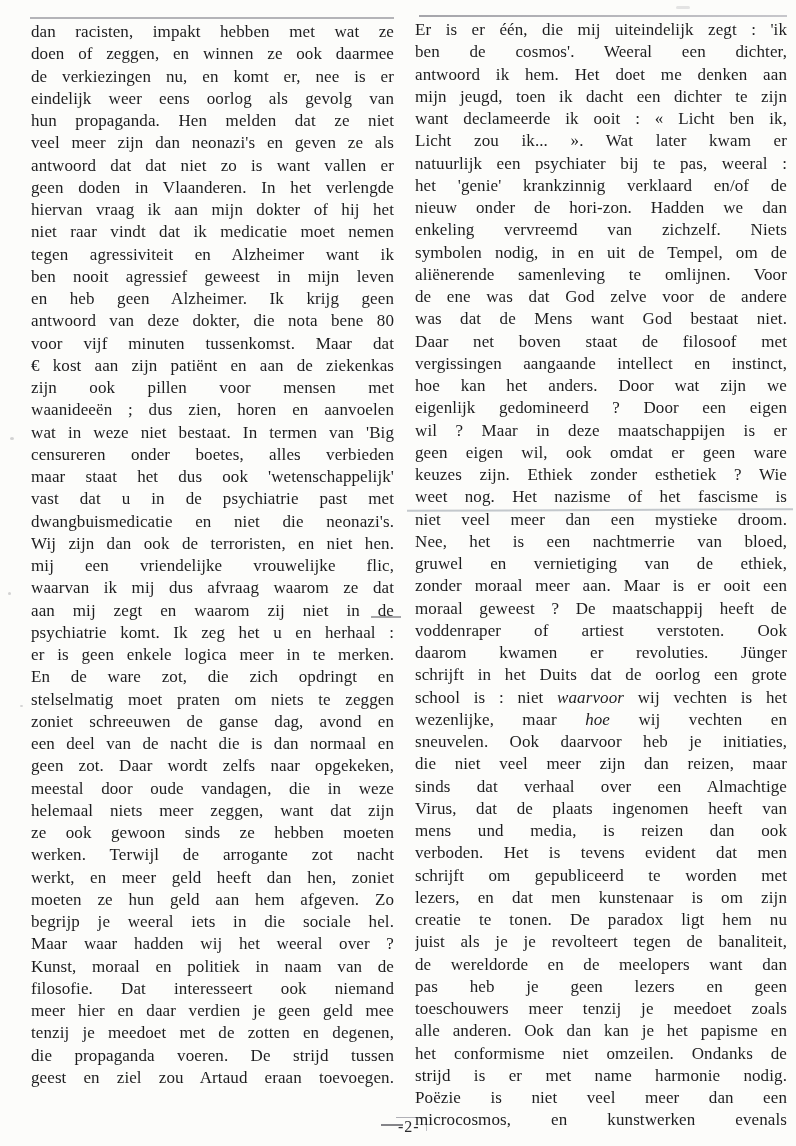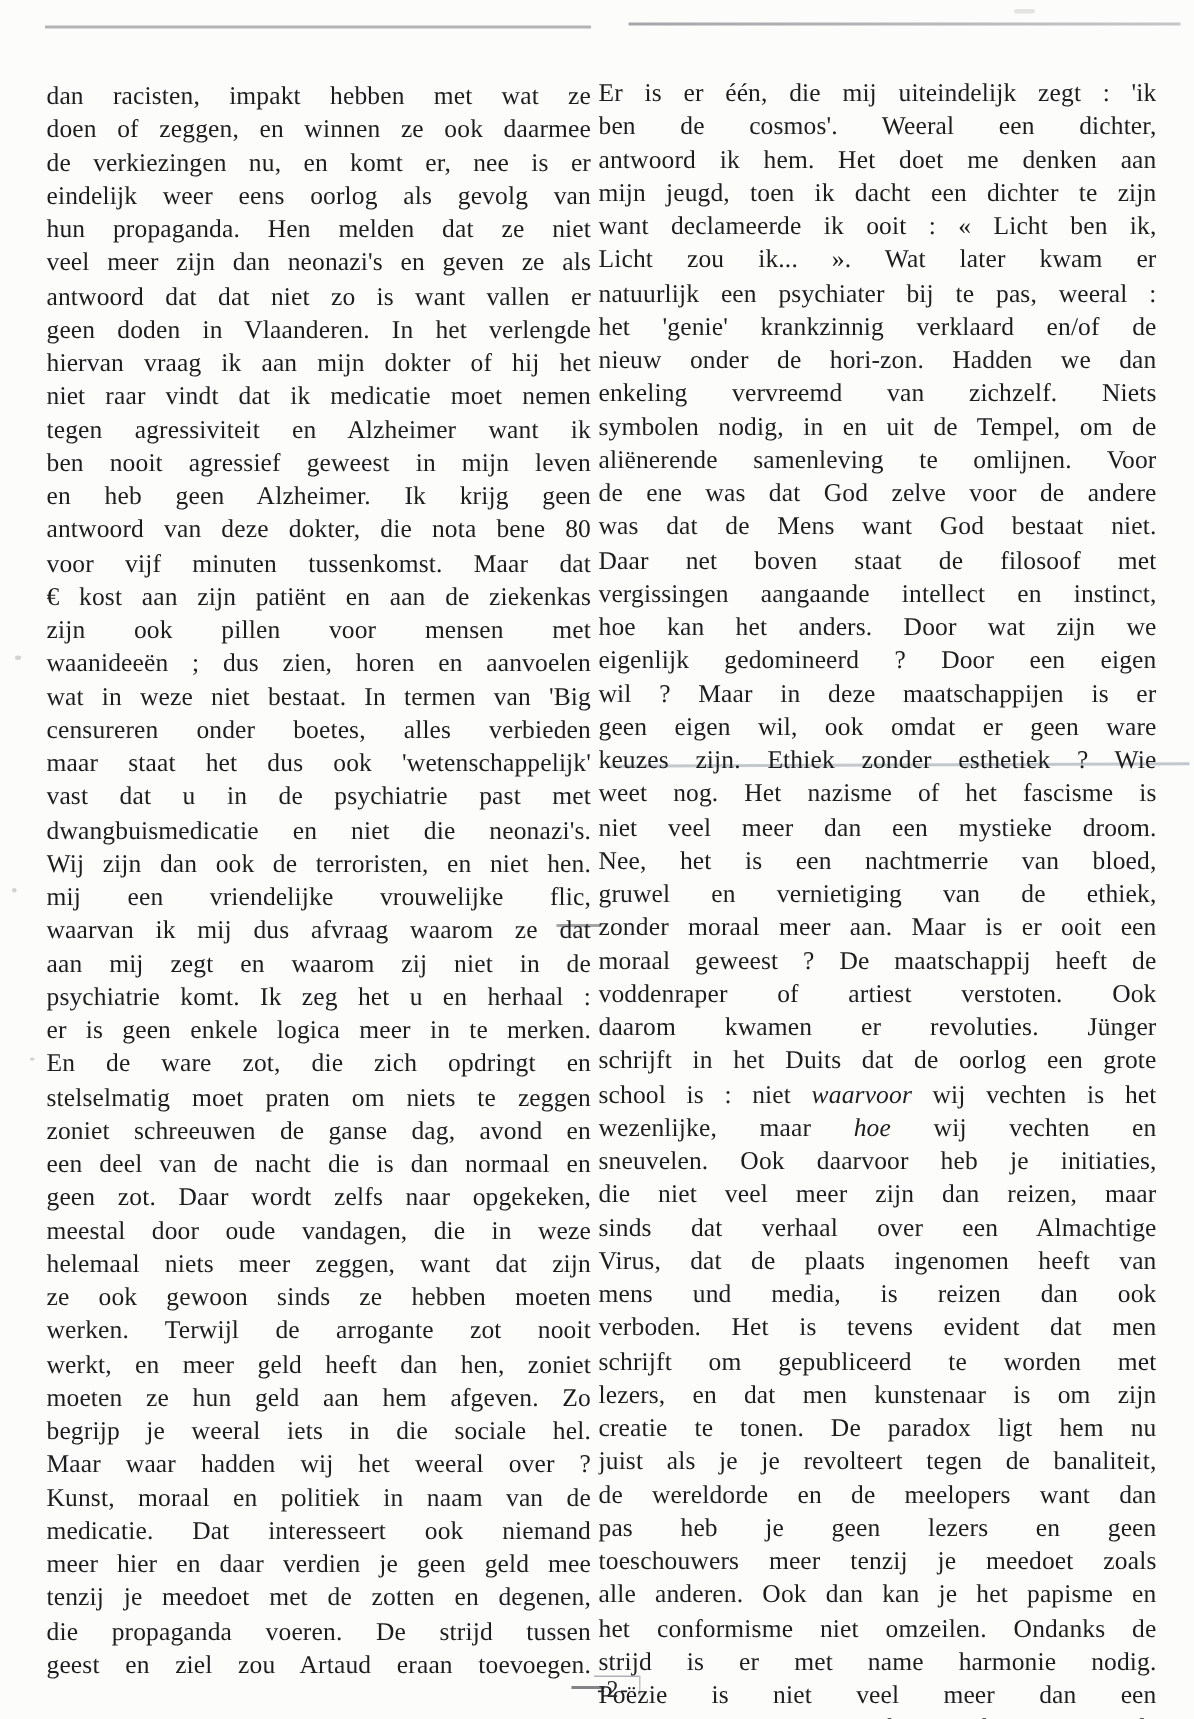--- a/index.html
+++ b/index.html
@@ -4,23 +4,23 @@
 <style>
   html,body { margin:0; padding:0; background:#ffffff; }
   .page {
     position:relative;
     width:796px; height:1146px;
     background:#fcfcfa;
     overflow:hidden;
     font-family:"Liberation Serif","DejaVu Serif",serif;
     color:#1d1d1f;
   }
-  .col { position:absolute;margin-top:32px; }
+  .col { position:absolute; }
   .col-left  { left:31px;  top:21px; width:363px; }
-  .col-right { left:399px; top:19px; width:372px; }
+  .col-right { left:415px; top:19px; width:372px; }
   .line {
     height:22.25px;
     line-height:22.25px;
     font-size:17px;
     text-align:justify;
     text-align-last:justify;
     overflow:hidden;
     letter-spacing:0.1px;
   }
   .line i { font-style:italic; }
@@ -94,27 +94,27 @@
       <div class="line">psychiatrie komt. Ik zeg het u en herhaal :</div>
       <div class="line">er is geen enkele logica meer in te merken.</div>
       <div class="line">En de ware zot, die zich opdringt en</div>
       <div class="line">stelselmatig moet praten om niets te zeggen</div>
       <div class="line">zoniet schreeuwen de ganse dag, avond en</div>
       <div class="line">een deel van de nacht die is dan normaal en</div>
       <div class="line">geen zot. Daar wordt zelfs naar opgekeken,</div>
       <div class="line">meestal door oude vandagen, die in weze</div>
       <div class="line">helemaal niets meer zeggen, want dat zijn</div>
       <div class="line">ze ook gewoon sinds ze hebben moeten</div>
-      <div class="line">werken. Terwijl de arrogante zot nooit</div>
+      <div class="line">werken. Terwijl de arrogante zot nacht</div>
       <div class="line">werkt, en meer geld heeft dan hen, zoniet</div>
       <div class="line">moeten ze hun geld aan hem afgeven. Zo</div>
       <div class="line">begrijp je weeral iets in die sociale hel.</div>
       <div class="line">Maar waar hadden wij het weeral over ?</div>
       <div class="line">Kunst, moraal en politiek in naam van de</div>
-      <div class="line">medicatie. Dat interesseert ook niemand</div>
+      <div class="line">filosofie. Dat interesseert ook niemand</div>
       <div class="line">meer hier en daar verdien je geen geld mee</div>
       <div class="line">tenzij je meedoet met de zotten en degenen,</div>
       <div class="line">die propaganda voeren. De strijd tussen</div>
       <div class="line">geest en ziel zou Artaud eraan toevoegen.</div>
     </div>
   <div class="col col-right">
       <div class="line">Er is er één, die mij uiteindelijk zegt : 'ik</div>
       <div class="line">ben de cosmos'. Weeral een dichter,</div>
       <div class="line">antwoord ik hem. Het doet me denken aan</div>
       <div class="line">mijn jeugd, toen ik dacht een dichter te zijn</div>

